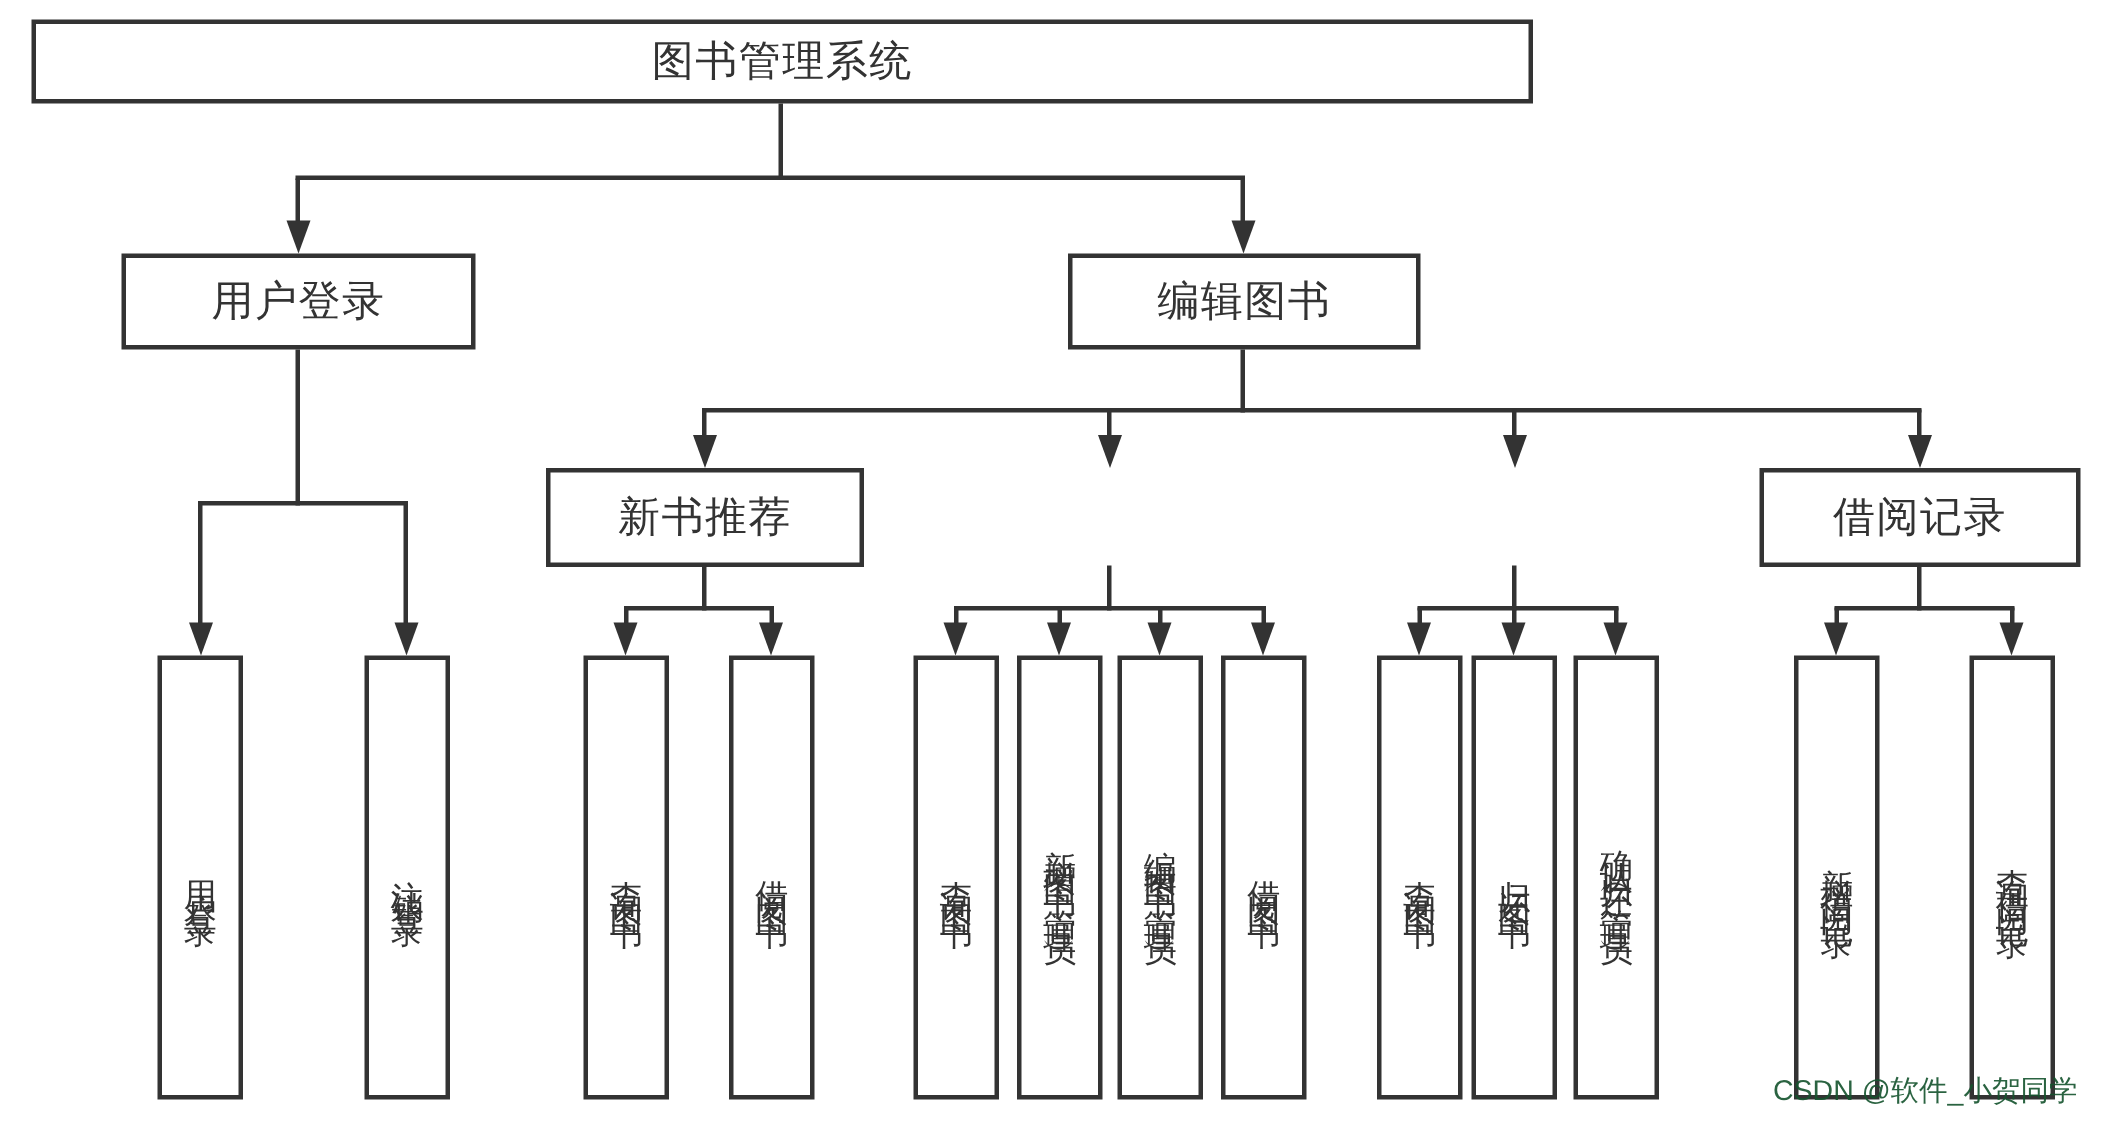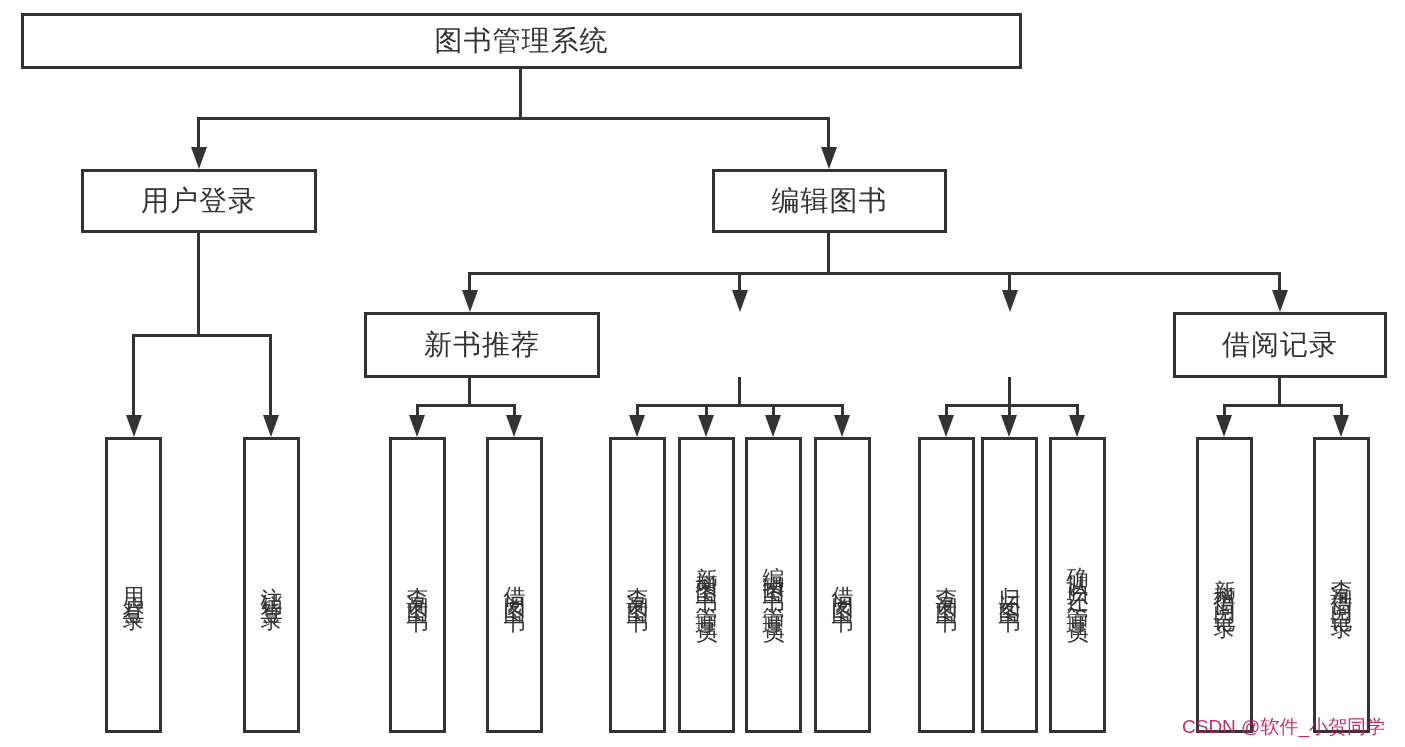--- a/index.html
+++ b/index.html
@@ -49,21 +49,21 @@
     position:absolute;
     width:0;height:0;
     border-left:8px solid transparent;
     border-right:8px solid transparent;
     border-top:22px solid #333333;
   }
   .watermark{
     position:absolute;
     left:1182px;top:714px;
     font-size:19px;
-    color:#be185d;
+    color:#14532d;
     opacity:0.9;
     white-space:nowrap;
     z-index:5;
   }
 </style>
 </head>
 <body>
 
 <div class="stage">
 
@@ -71,21 +71,21 @@
     <span class="lbl">图书管理系统</span>
   </div>
 
   <div class="box" style="left:81px;top:169px;width:236px;height:64px;">
     <span class="lbl">用户登录</span>
   </div>
   <div class="box" style="left:712px;top:169px;width:235px;height:64px;">
     <span class="lbl">编辑图书</span>
   </div>
 
-  <div class="box" style="left:364px;top:312px;width:236px;height:66px;">
+  <div class="box" style="left:364px;top:312px;width:212px;height:66px;">
     <span class="lbl">新书推荐</span>
   </div>
   <div class="box" style="left:1173px;top:312px;width:214px;height:66px;">
     <span class="lbl">借阅记录</span>
   </div>
 
   <div class="leaf" style="left:105px;">
     <span class="vtext">用户登录</span>
   </div>
   <div class="leaf" style="left:243px;">

